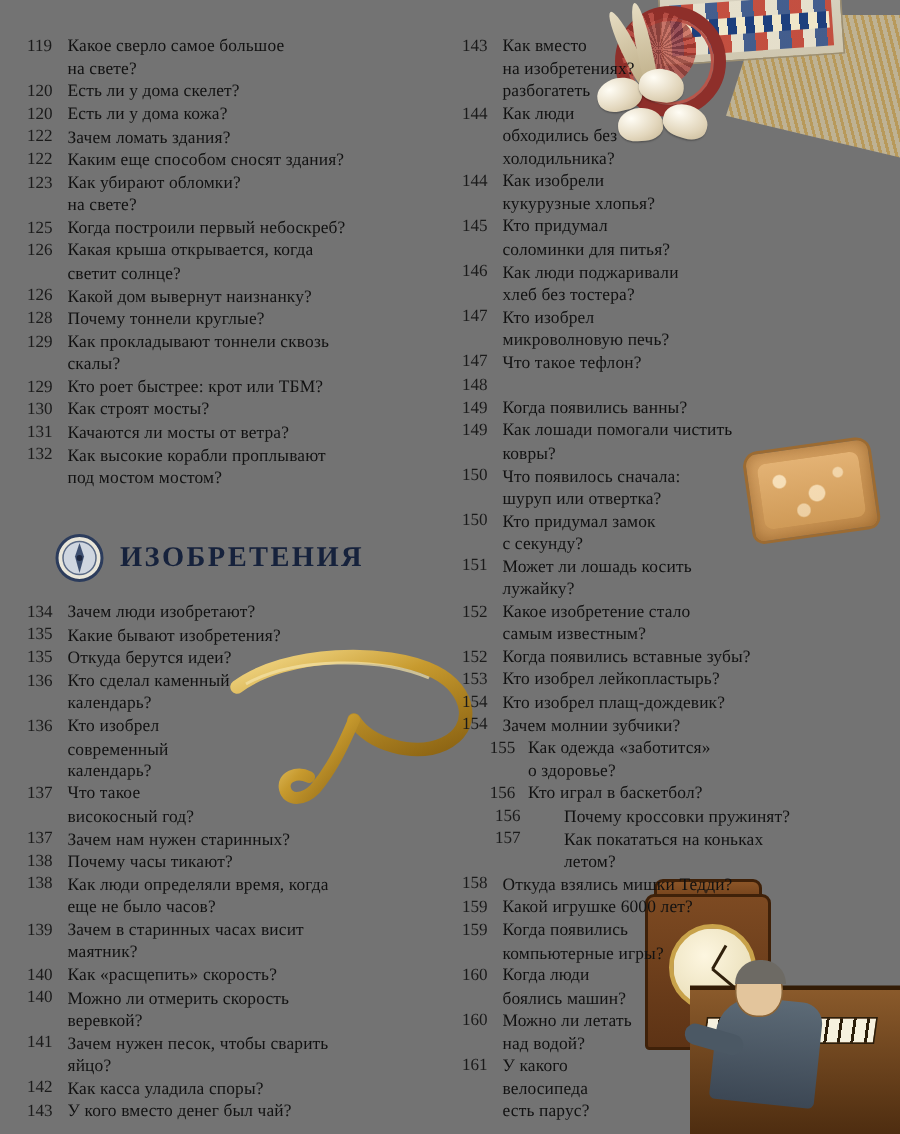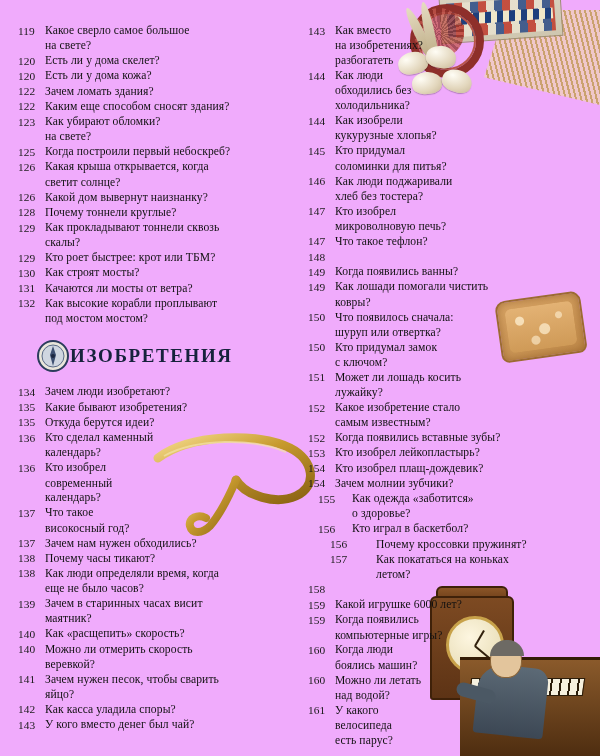--- a/index.html
+++ b/index.html
@@ -10,21 +10,21 @@
     width: 600px;
     height: 756px;
     background: #fdfcf7;
     font-family: "Liberation Serif", serif;
     overflow: hidden;
     position: relative;
   }
   .page {
     position: absolute;
     inset: 0;
-    background: #f0abfc;
+    background: #737373;
     text-decoration: underline;
   }
 
   
   .art {
     position: absolute;
     pointer-events: none;
   }
 
   
@@ -273,33 +273,34 @@
     line-height: 1.16;
   }
   .num {
     flex: 0 0 auto;
     width: 27px;
     text-align: left;
     font-size: 11.4px;
     color: #1a1a1a;
     padding-top: .5px;
   }
-  .num.ind1 { padding-left: 10px; width: 34px; }
+  .num.ind1 { padding-left: 10px; width: 34px; text-align: center; }
   .num.ind2 { padding-left: 22px; width: 46px; }
   .txt {
     font-size: 11.6px;
     color: #111;
     letter-spacing: .1px;
   }
 
   
   .section-head {
     display: flex;
     align-items: center;
-    margin: 14px 0 12px 18px;
+    gap: 10px;
+    margin: 30px 0 12px 18px;
   }
   .compass {
     width: 34px; height: 34px;
     position: relative;
     flex: 0 0 auto;
   }
   .compass svg { display: block; }
   .section-title {
     font-size: 19px;
     font-weight: bold;
@@ -502,21 +503,21 @@
           <div class="entry">
             <span class="num">137</span>
             <span class="txt">Что такое</span>
           </div>
           <div class="entry">
             <span class="num"></span>
             <span class="txt">високосный год?</span>
           </div>
           <div class="entry">
             <span class="num">137</span>
-            <span class="txt">Зачем нам нужен обходились?</span>
+            <span class="txt">Зачем нам нужен старинных?</span>
           </div>
           <div class="entry">
             <span class="num">138</span>
             <span class="txt">Почему часы тикают?</span>
           </div>
           <div class="entry">
             <span class="num">138</span>
             <span class="txt">Как люди определяли время, когда</span>
           </div>
           <div class="entry">
@@ -646,21 +647,21 @@
           <div class="entry">
             <span class="num"></span>
             <span class="txt">шуруп или отвертка?</span>
           </div>
           <div class="entry">
             <span class="num">150</span>
             <span class="txt">Кто придумал замок</span>
           </div>
           <div class="entry">
             <span class="num"></span>
-            <span class="txt">с ключом?</span>
+            <span class="txt">с секунду?</span>
           </div>
           <div class="entry">
             <span class="num">151</span>
             <span class="txt">Может ли лошадь косить</span>
           </div>
           <div class="entry">
             <span class="num"></span>
             <span class="txt">лужайку?</span>
           </div>
           <div class="entry">
@@ -706,20 +707,21 @@
           <div class="entry">
             <span class="num ind2">157</span>
             <span class="txt">Как покататься на коньках</span>
           </div>
           <div class="entry">
             <span class="num ind2"></span>
             <span class="txt">летом?</span>
           </div>
           <div class="entry">
             <span class="num">158</span>
+            <span class="txt">Откуда взялись мишки Тедди?</span>
           </div>
           <div class="entry">
             <span class="num">159</span>
             <span class="txt">Какой игрушке 6000 лет?</span>
           </div>
           <div class="entry">
             <span class="num">159</span>
             <span class="txt">Когда появились</span>
           </div>
           <div class="entry">

